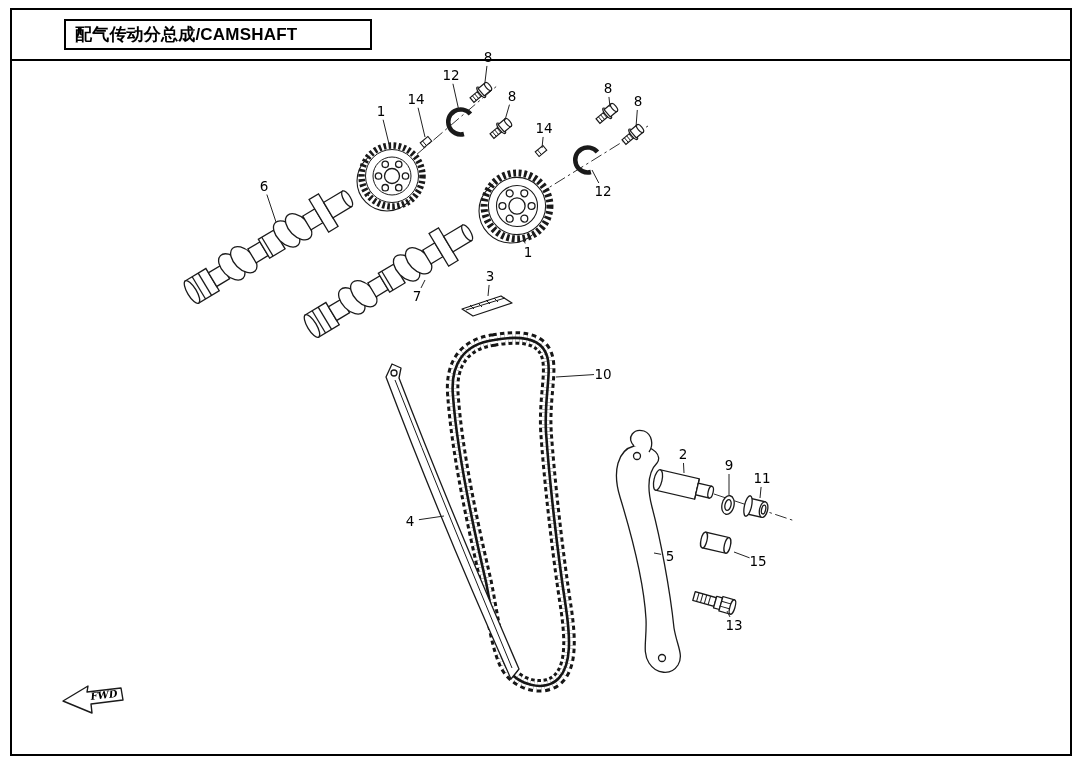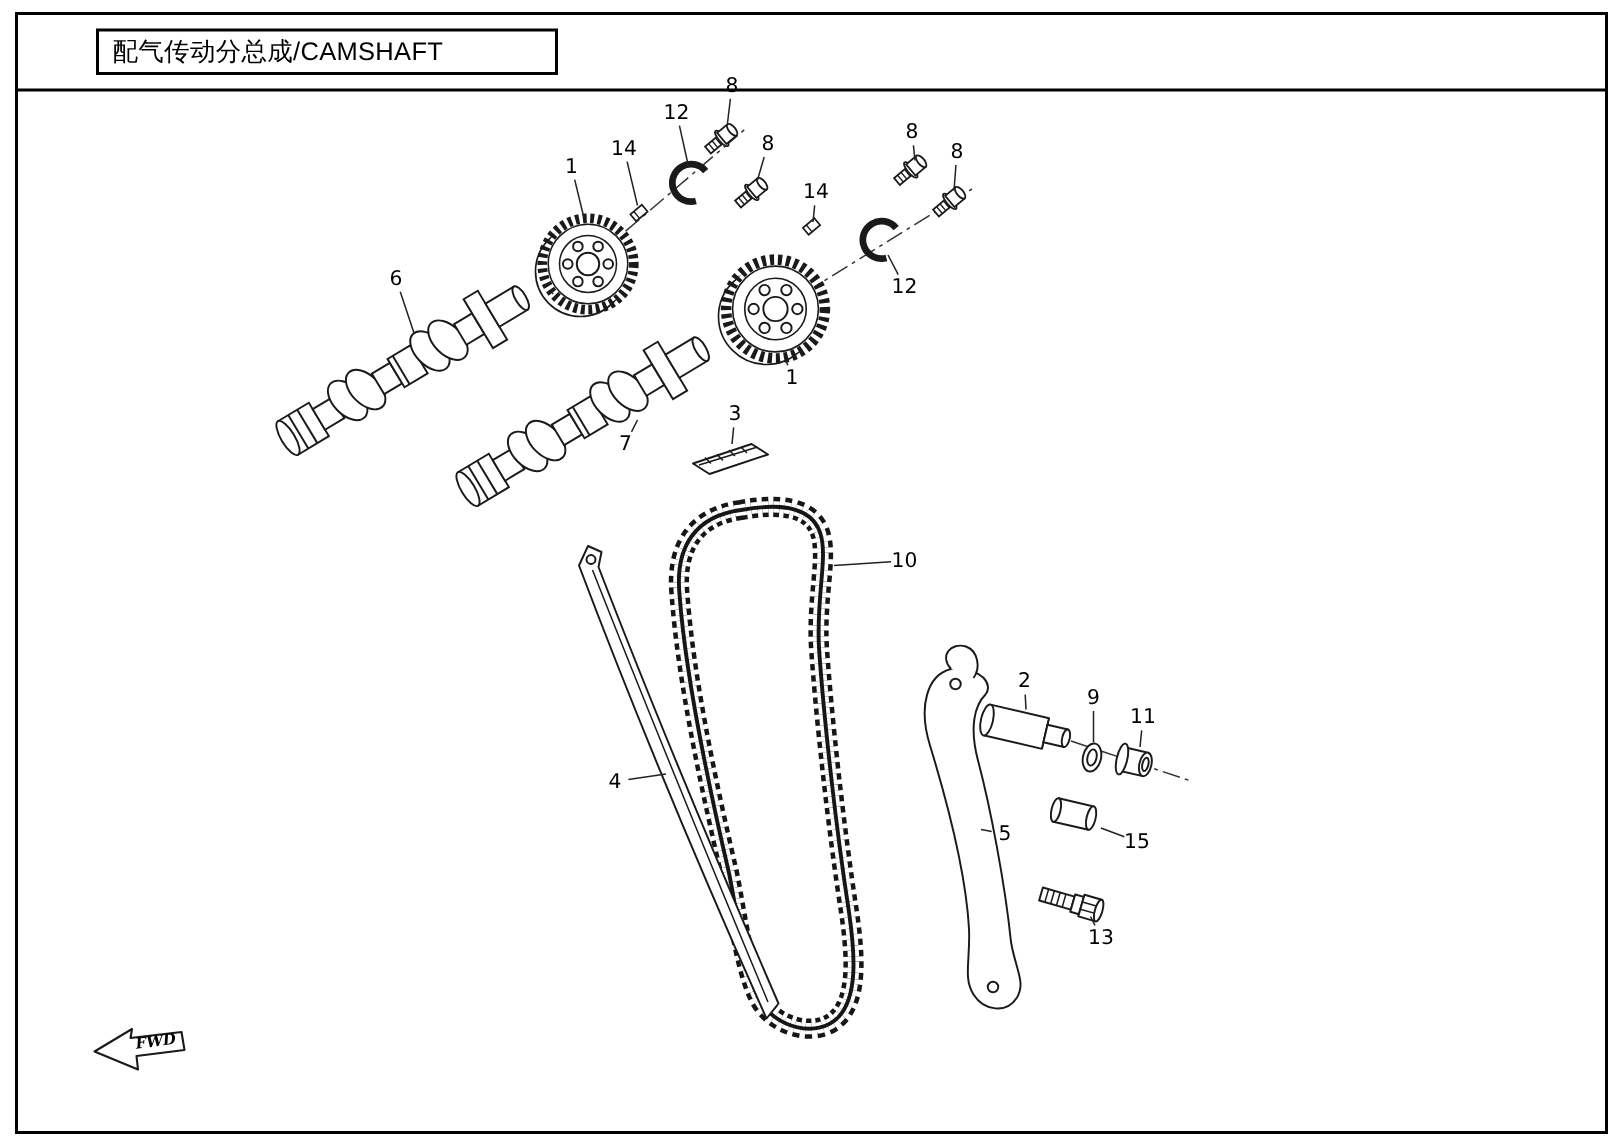--- a/index.html
+++ b/index.html
@@ -3,21 +3,21 @@
 <meta charset="utf-8">
 <style>
   * { margin:0; padding:0; box-sizing:border-box; }
   html,body { width:1082px; height:764px; background:#fff; }
   .page { position:relative; width:1082px; height:764px; background:#fff; overflow:hidden;
           font-family:"Liberation Sans", sans-serif; }
   .frame { position:absolute; left:10px; top:8px; width:1062px; height:748px; border:2px solid #000; }
   .title-rule { position:absolute; left:0; top:49px; width:100%; border-top:2px solid #000; }
   .title-box { position:absolute; left:52px; top:9px; width:308px; height:31px; border:2px solid #000;
                background:#fff; display:flex; align-items:center; padding-left:9px; }
-  .title-box span { font-size:17px; font-weight:normal; letter-spacing:.2px; white-space:nowrap; }
+  .title-box span { font-size:17px; font-weight:bold; letter-spacing:.2px; white-space:nowrap; }
   svg.diagram { position:absolute; left:0; top:0; width:1082px; height:764px; }
 
   g.part > * { fill:#fff; stroke:#1a1a1a; stroke-width:1.3; stroke-linejoin:round; }
   g.part line { fill:none; stroke-width:1; }
   .thin2 { fill:none !important; stroke:#1a1a1a; stroke-width:1 !important; }
   .rim-back { fill:none; stroke:#1a1a1a; stroke-width:1.1; }
   .chain-outer { fill:none; stroke:#161616; stroke-width:13.5; stroke-dasharray:4.2 3.2; }
   .chain-hole  { fill:none; stroke:#ffffff; stroke-width:7.5; stroke-dasharray:4.2 3.2; }
   .chain-spine { fill:none; stroke:#161616; stroke-width:2.6; }
   #leaders line { stroke:#222; stroke-width:1; }

